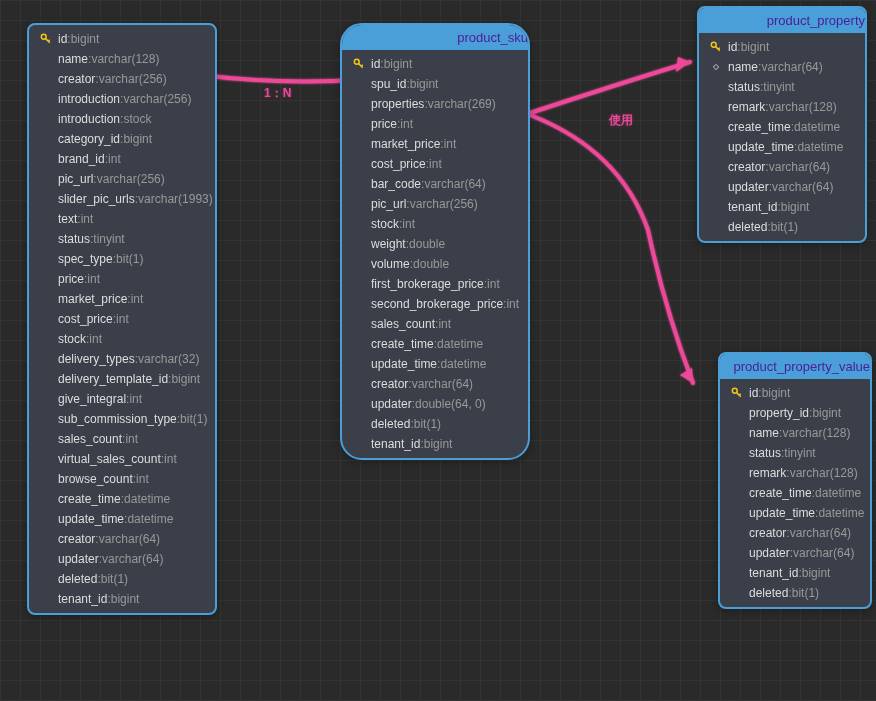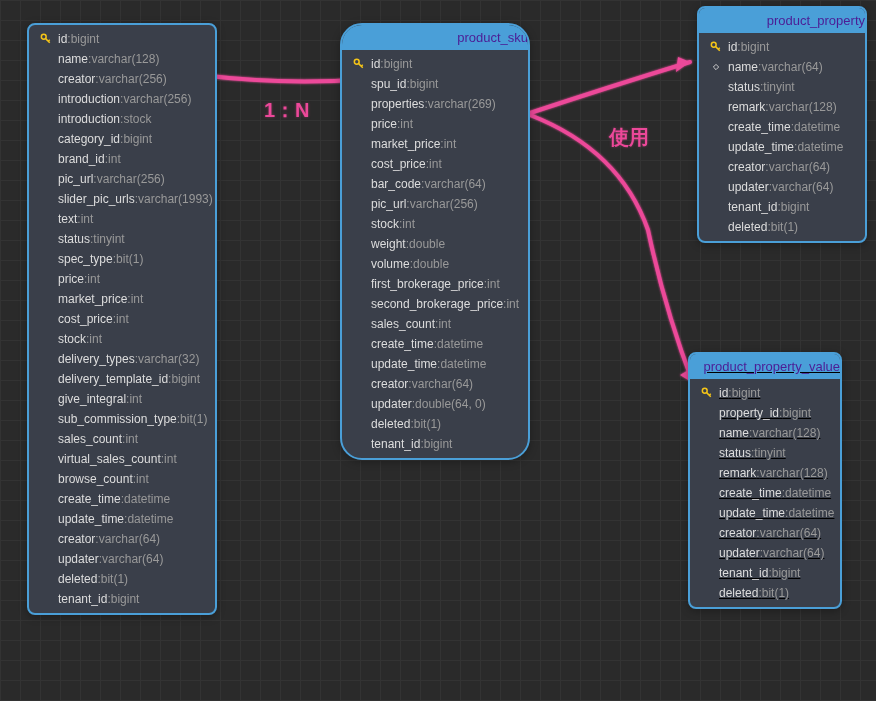--- a/index.html
+++ b/index.html
@@ -52,25 +52,24 @@
     }
     .field-name {
       color: #ddd;
       font-weight: 500;
     }
     .field-type {
       color: #999;
     }
     .annotation {
       position: absolute;
-      font-size: 20px;
+      font-size: 12px;
       font-weight: bold;
       color: #ec4899;
       text-shadow: 0 0 3px rgba(236,72,153,0.4);
-      margin-top: 12px;
     }
     .arrow-svg {
       position: absolute;
       top: 0;
       left: 0;
       width: 876px;
       height: 701px;
       pointer-events: none;
     }
   </style>
@@ -484,21 +483,21 @@
           <span class="field-type">bigint</span>
         </div>
         <div class="row">
           <span class="icon"></span>
           <span class="field-name">deleted</span>
           <span class="field-type">: </span>
           <span class="field-type">bit(1)</span>
         </div>
       </div>
     </div>
-    <div class="table" style="left: 688px; top: 352px; width: 154px; text-decoration: underline;">
+    <div class="table" style="left: 718px; top: 352px; width: 154px;">
       <div class="table-header">product_property_value</div>
       <div class="table-body">
         <div class="row">
           <span class="icon">
             <svg viewBox="0 0 16 16" width="12" height="12">
               <circle cx="5" cy="5" r="3.2" fill="none" stroke="#f5c518" stroke-width="2"></circle>
               <line x1="7.5" y1="7.5" x2="13" y2="13" stroke="#f5c518" stroke-width="2"></line>
               <line x1="11" y1="11" x2="13" y2="9" stroke="#f5c518" stroke-width="2"></line>
             </svg>
           </span>

